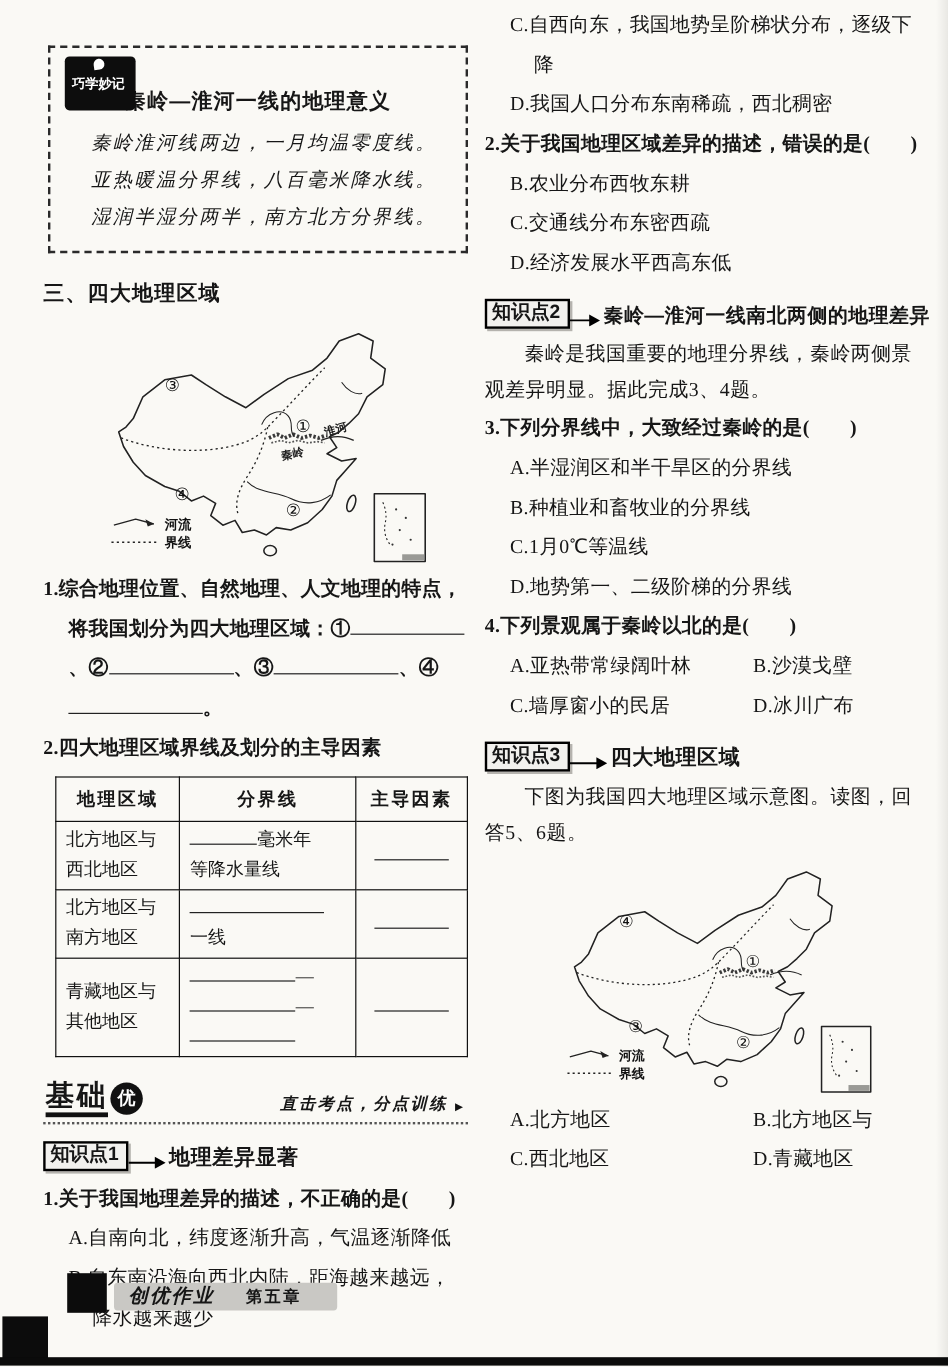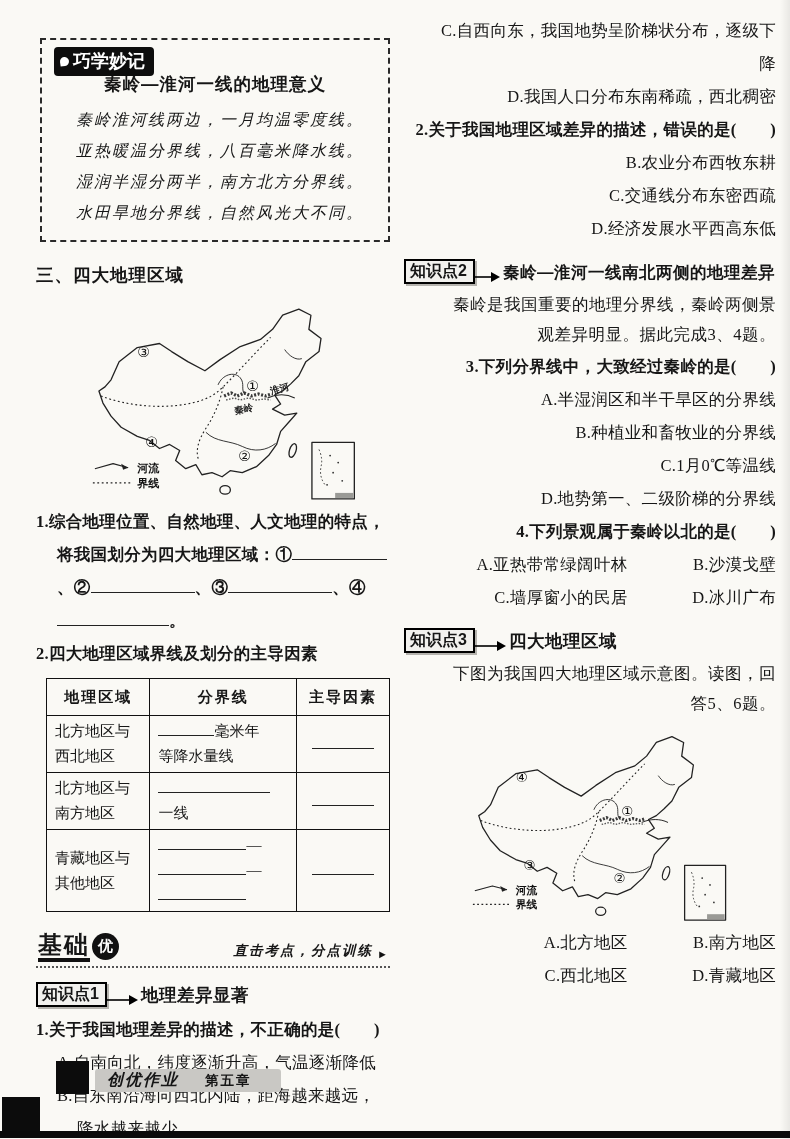--- a/index.html
+++ b/index.html
@@ -7,32 +7,32 @@
     position:relative; width:790px; height:1139px;
     background:#faf9f5; overflow:hidden;
     font-family:"Liberation Serif", serif; color:#161616;
   }
   .page::after {
     content:""; position:absolute; top:0; right:0; width:10px; height:100%;
     background:linear-gradient(to left, rgba(0,0,0,.07), rgba(0,0,0,0));
     pointer-events:none;
   }
   .col-left  { position:absolute; left:36px;  top:36px; width:354px; }
-  .col-right { position:absolute; left:404px; top:14px; width:372px;text-align:right; }
+  .col-right { position:absolute; left:404px; top:4px; width:372px; }
 
   
   .memo {
     position:relative; border:2px dashed #2a2a2a; background:transparent;
     padding:30px 14px 12px 14px; margin:2px 0 12px 4px;
   }
   .memo-badge {
     position:absolute; top:7px; left:12px;
     background:#0d0d0d; color:#fff; border-radius:4px;
     font-family:"Liberation Sans", sans-serif; font-weight:bold;
-    font-size:18px; padding:2px 9px 3px 6px; display:flex; align-items:center; gap:4px;
+    font-size:11px; padding:2px 9px 15px 6px; display:flex; align-items:center; gap:4px;flex-direction:column;
   }
   .memo-badge-icon {
     width:9px; height:9px; background:#fff; display:inline-block;
     border-radius:50% 50% 50% 0; transform:rotate(-8deg);
   }
   .memo-title {
     text-align:center; font-weight:bold; font-size:17.5px;
     font-family:"Liberation Sans", sans-serif; letter-spacing:1px; margin:2px 0 8px;
   }
   .memo-line {
@@ -176,21 +176,20 @@
 
     <div class="memo">
       <div class="memo-badge">
         <span class="memo-badge-icon"></span>
         <span>巧学妙记</span>
       </div>
       <div class="memo-title">秦岭—淮河一线的地理意义</div>
       <div class="memo-line">秦岭淮河线两边，一月均温零度线。</div>
       <div class="memo-line">亚热暖温分界线，八百毫米降水线。</div>
       <div class="memo-line">湿润半湿分两半，南方北方分界线。</div>
-      <div class="memo-line">水田旱地分界线，自然风光大不同。</div>
     </div>
 
     <div class="sec-heading">三、四大地理区域</div>
 
     <div class="map-wrap">
       <svg class="map-svg" width="334" height="212" viewBox="0 0 330 210">
         <use href="#china-base"></use>
         <text class="map-num" x="90" y="65">③</text>
         <text class="map-num" x="198" y="99">①</text>
         <text class="map-num" x="98" y="155">④</text>
@@ -323,21 +322,21 @@
         <text class="map-num" x="198" y="99">①</text>
         <text class="map-num" x="98" y="155">③</text>
         <text class="map-num" x="190" y="168">②</text>
         <text class="legend-t" x="90" y="179">河流</text>
         <text class="legend-t" x="90" y="194">界线</text>
       </svg>
     </div>
 
     <div class="opt-row">
       <div class="opt">A.北方地区</div>
-      <div class="opt">B.南方地区</div>
+      <div class="opt">B.北方地区与</div>
     </div>
     <div class="opt-row">
       <div class="opt">C.西北地区</div>
       <div class="opt">D.青藏地区</div>
     </div>
   </div>
 
   <div class="foot-sq1"></div>
   <div class="foot-sq2"></div>
   <div class="foot-bar">

